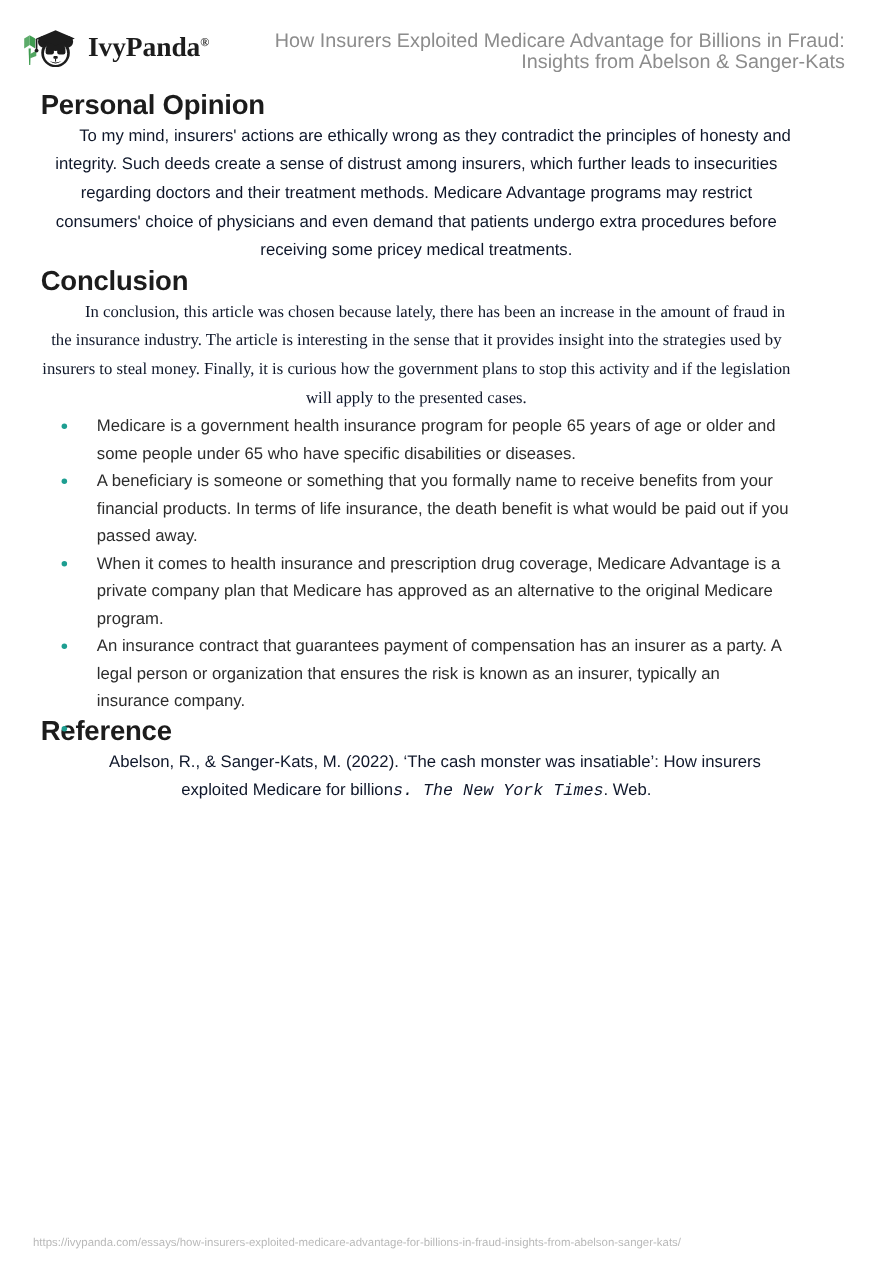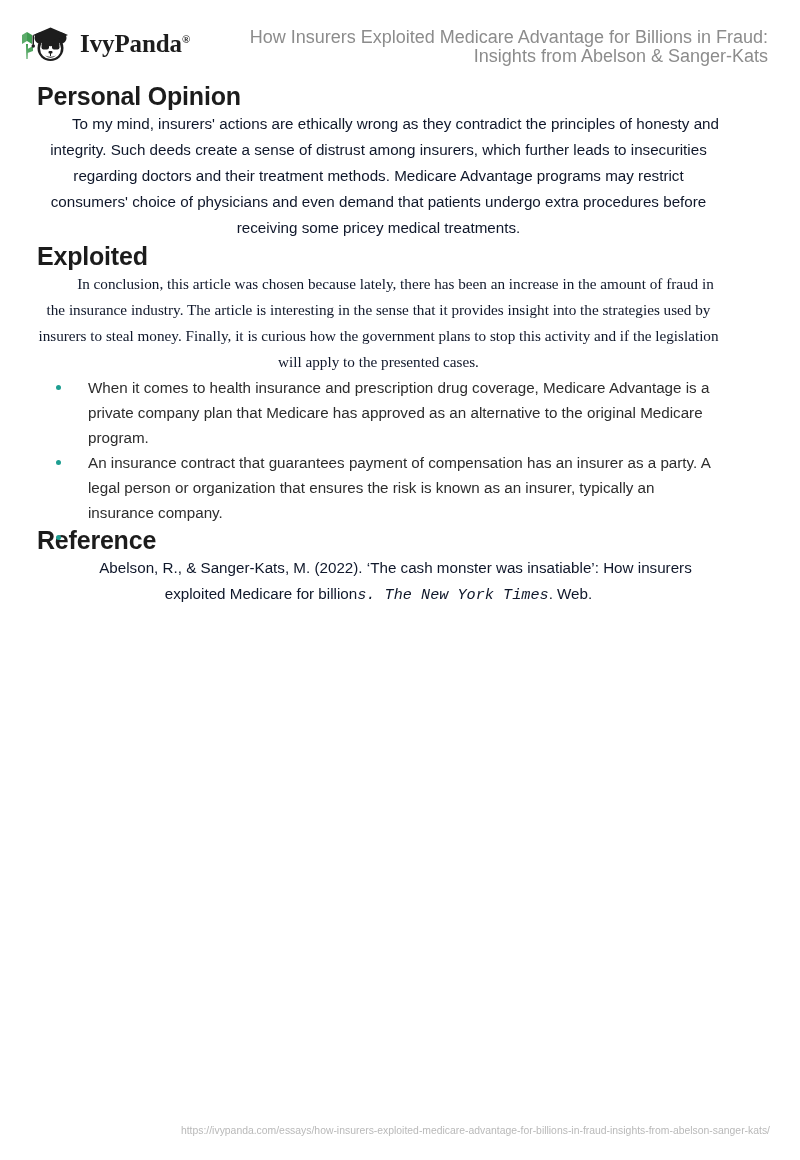--- a/index.html
+++ b/index.html
@@ -125,21 +125,21 @@
   .blk-list         { margin-top: 22px; }
   .blk-h-reference  { margin-top: 29px; }
   .blk-p-reference  { margin-top: 22px; }
 
   
   .page-footer {
     position: absolute;
     left: 0;
     bottom: 22px;
     width: 800px;
-    text-align: right;
+    text-align: left;
     font-size: 10.4px;
     line-height: 14px;
     color: #b9b9b9;
     padding: 0 30px;
     word-break: break-all;
   }
 </style>
 </head>
 <body>
 
@@ -188,26 +188,34 @@
 
   <div class="header-title">How Insurers Exploited Medicare Advantage for Billions in Fraud: Insights from Abelson &amp; Sanger-Kats</div>
 </div>
 
 <main class="content">
 
   <h2 class="section-heading blk-h-personal">Personal Opinion</h2>
 
   <p class="body-text blk-p-personal">To my mind, insurers' actions are ethically wrong as they contradict the principles of honesty and integrity. Such deeds create a sense of distrust among insurers, which further leads to insecurities regarding doctors and their treatment methods. Medicare Advantage programs may restrict consumers' choice of physicians and even demand that patients undergo extra procedures before receiving some pricey medical treatments.</p>
 
-  <h2 class="section-heading blk-h-conclusion">Exploited</h2>
+  <h2 class="section-heading blk-h-conclusion">Conclusion</h2>
 
   <p class="body-text blk-p-conclusion">In conclusion, this article was chosen because lately, there has been an increase in the amount of fraud in the insurance industry. The article is interesting in the sense that it provides insight into the strategies used by insurers to steal money. Finally, it is curious how the government plans to stop this activity and if the legislation will apply to the presented cases.</p>
 
 
   <ul class="def-list blk-list">
+    <li>
+      <span class="bullet"></span>
+      <span>Medicare is a government health insurance program for people 65 years of age or older and some people under 65 who have specific disabilities or diseases.</span>
+    </li>
+    <li>
+      <span class="bullet"></span>
+      <span>A beneficiary is someone or something that you formally name to receive benefits from your financial products. In terms of life insurance, the death benefit is what would be paid out if you passed away.</span>
+    </li>
     <li>
       <span class="bullet"></span>
       <span>When it comes to health insurance and prescription drug coverage, Medicare Advantage is a private company plan that Medicare has approved as an alternative to the original Medicare program.</span>
     </li>
     <li>
       <span class="bullet"></span>
       <span>An insurance contract that guarantees payment of compensation has an insurer as a party. A legal person or organization that ensures the risk is known as an insurer, typically an insurance company.</span>
     </li>
     <li>
       <span class="bullet"></span>

